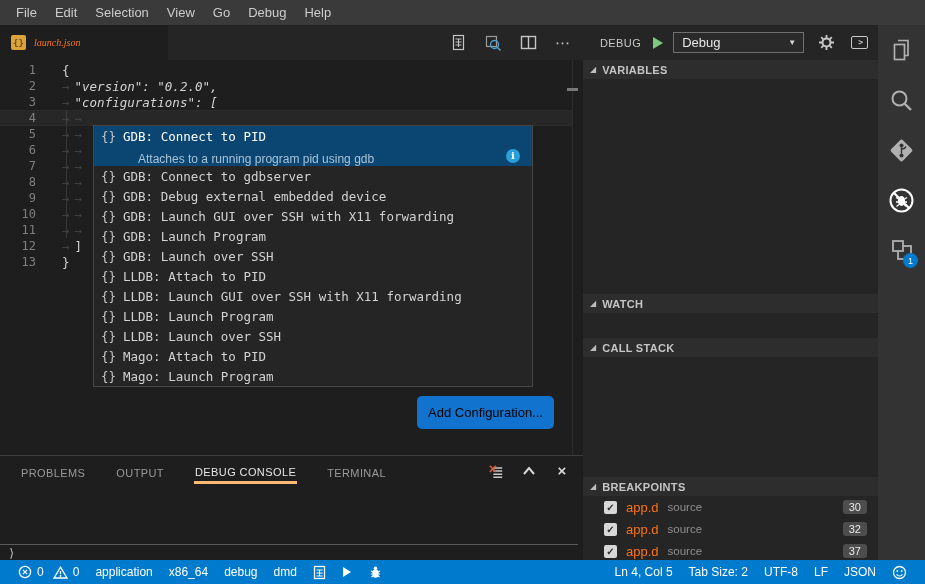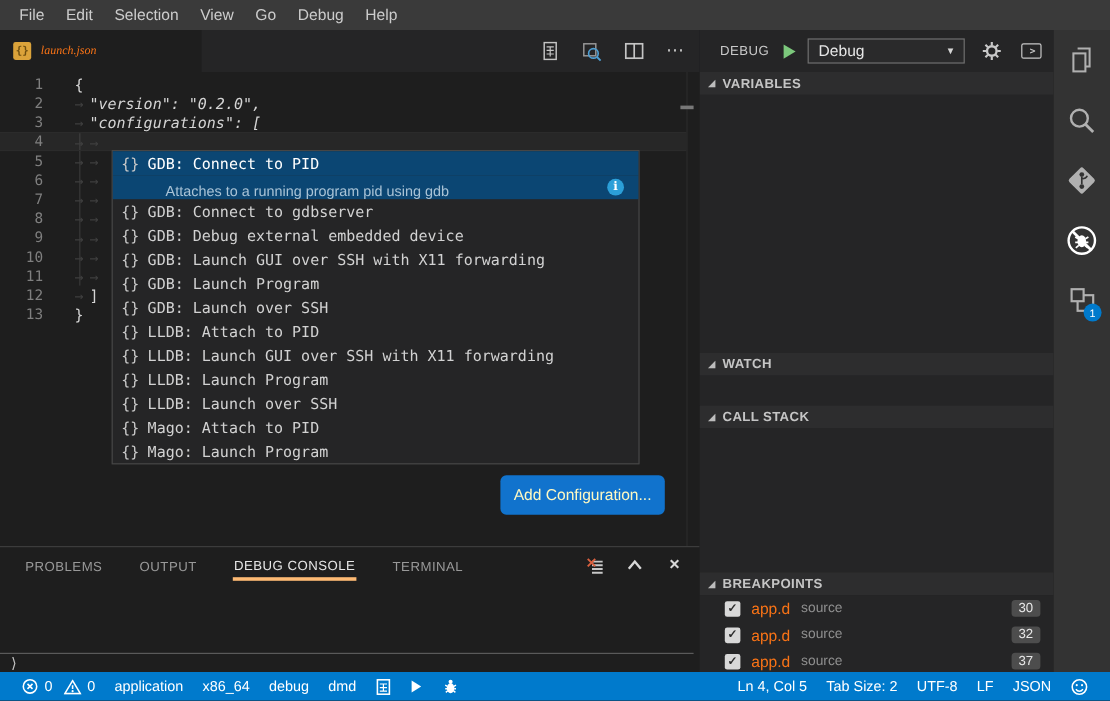--- a/index.html
+++ b/index.html
@@ -48,21 +48,21 @@
     font:12.5px "DejaVu Sans Mono",monospace; color:#d2d2d2; }
   .s-ico { margin-left:7px; width:22px; flex:none; color:#c8c8c8; }
   .s-row.sel { background:#0b4673; color:#ffffff; }
   .s-desc { height:20px; display:flex; align-items:flex-end; background:#0b4673;
     padding-left:44px; font:12px "Liberation Sans",sans-serif; color:#a9c3d6; position:relative; }
   .s-info { position:absolute; right:12px; top:3px; width:14px; height:14px; border-radius:50%;
     background:#2b9fd8; color:#fff; font:bold 10px "DejaVu Serif",serif; text-align:center;
     line-height:14px; }
 
   #addcfg { position:absolute; left:417px; top:336px; width:137px; height:33px;
-    background:#1173cd; border:none; border-radius:5px; color:#fef9c3; font-size:13px;
+    background:#1173cd; border:none; border-radius:5px; color:#000000; font-size:13px;
     font-family:"Liberation Sans",sans-serif; z-index:5; cursor:pointer; }
 
   
   #panel { height:105px; flex:none; border-top:1px solid #3c3c3c; position:relative; background:#1e1e1e; }
   .panel-tabs { display:flex; align-items:center; height:30px; padding-left:20px; gap:29px; }
   .ptab { font-size:11px; letter-spacing:.4px; color:#999999; padding:7px 1px 3px; cursor:default; }
   .ptab.active { color:#e7e7e7; border-bottom:3px solid #fdba74; }
   .panel-actions { position:absolute; right:13px; top:7px; display:flex; gap:17px; align-items:center; }
   .pa-icon { width:16px; height:16px; display:flex; align-items:center; justify-content:center; }
   .close-glyph { color:#d7d7d7; font-size:15px; font-weight:bold; line-height:14px; }

